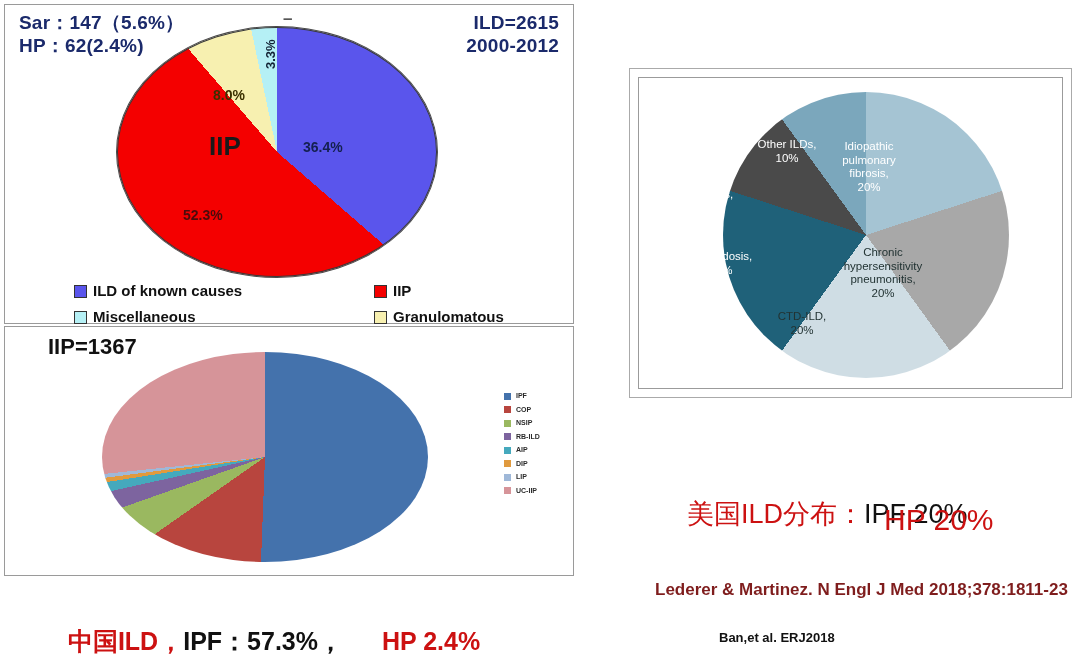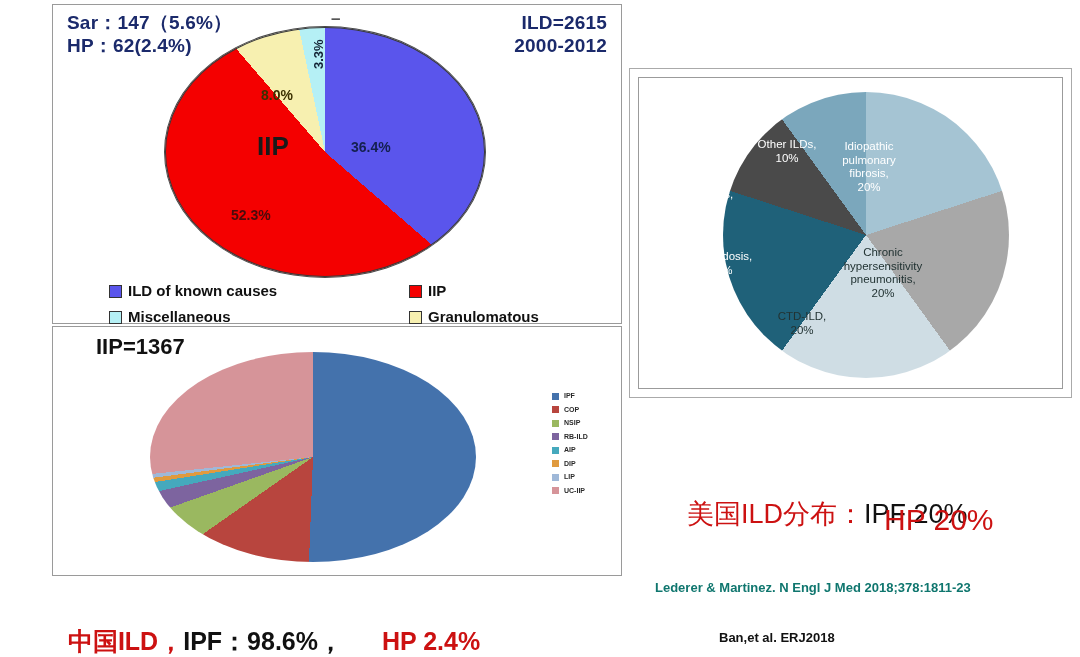--- a/index.html
+++ b/index.html
@@ -4,21 +4,21 @@
 <style>
   html,body{margin:0;padding:0;}
   body{
     width:1080px;height:657px;background:#ffffff;
     font-family:"Liberation Sans","DejaVu Sans",sans-serif;
     position:relative;overflow:hidden;
   }
   .abs{position:absolute;}
 
   
-  #left-panel{left:4px;top:4px;width:570px;height:572px;margin-left:48px;}
+  #left-panel{left:4px;top:4px;width:570px;height:572px;}
 
   #top-chart-box{
     position:absolute;left:0;top:0;width:570px;height:320px;
     background:#fff;border:1px solid #9a9a9a;box-sizing:border-box;
   }
   #bottom-chart-box{
     position:absolute;left:0;top:322px;width:570px;height:250px;
     background:#fff;border:1px solid #9a9a9a;box-sizing:border-box;
   }
 
@@ -47,21 +47,21 @@
     border:1px solid #4a4a4a;pointer-events:none;
   }
   .pie-lbl{position:absolute;font-weight:bold;}
   #lbl-364{left:186px;top:112px;font-size:14px;color:#14204f;}
   #lbl-523{left:66px;top:180px;font-size:14px;color:#4a0b0b;}
   #lbl-80{left:96px;top:60px;font-size:14px;color:#3a3000;}
   #lbl-33{left:146px;top:42px;font-size:13px;color:#123;transform:rotate(-90deg);transform-origin:left top;}
   #lbl-iip{left:92px;top:104px;font-size:26px;color:#1a1a1a;font-weight:bold;}
 
   
-  #top-legend{position:absolute;left:56px;top:277px;width:470px;
+  #top-legend{position:absolute;left:69px;top:277px;width:470px;
     display:grid;grid-template-columns:300px 1fr;row-gap:8px;}
   .lg-item{display:flex;align-items:center;gap:6px;
     font-size:15px;font-weight:bold;color:#111;line-height:18px;}
   .sw{width:11px;height:11px;border:1px solid #333;display:inline-block;flex:0 0 auto;}
 
   
   #iip-title{position:absolute;left:44px;top:330px;font-size:22px;font-weight:bold;color:#111;}
   #bot-pie-wrap{position:absolute;left:98px;top:348px;width:326px;height:210px;}
   #bot-pie{
     width:326px;height:210px;border-radius:50%;position:relative;
@@ -116,21 +116,21 @@
   #rl-chp{left:186px;top:168px;width:116px;}
   #rl-ctd{left:118px;top:232px;width:90px;}
   #rl-sar{left:32px;top:172px;width:100px;}
   #rl-pne{left:30px;top:96px;width:80px;}
   #rl-oth{left:108px;top:60px;width:80px;}
 
   #cn-line{position:absolute;left:672px;top:465px;font-size:27px;white-space:pre;}
   #cn-red{color:#cc1111;font-weight:normal;}
   #cn-ipf{color:#111;}
   #hp20{position:absolute;left:884px;top:503px;color:#cc1111;font-size:30px;}
-  #ref1{position:absolute;left:655px;top:580px;font-size:13px;font-weight:bold;color:#0f766e;}
+  #ref1{position:absolute;left:655px;top:580px;font-size:17px;font-weight:bold;color:#7f1d1d;}
   #ref2{position:absolute;left:719px;top:630px;font-size:13px;font-weight:bold;color:#111;}
 </style>
 </head>
 <body>
 
 <div id="left-panel" class="abs">
 
   <div id="top-chart-box">
 
     <div class="abs navy-note" id="sar-note">Sar：147（5.6%）
@@ -209,21 +209,21 @@
       <span>LIP</span>
     </div>
     <div class="bl-item">
       <span class="bsw" style="background:#d69499"></span>
       <span>UC-IIP</span>
     </div>
   </div>
 </div>
 
 <div id="left-caption">
-  <span class="red">中国ILD，</span><span class="blk">IPF：98.6%，</span>&nbsp;<span class="bigred">HP 2.4%</span>
+  <span class="red">中国ILD，</span><span class="blk">IPF：57.3%，</span>&nbsp;<span class="bigred">HP 2.4%</span>
 </div>
 
 <div id="right-frame-outer">
   <div id="right-frame-inner">
     <div id="right-pie"></div>
     <div class="rp-lbl" id="rl-ipf" style="white-space:pre-line;">Idiopathic
 pulmonary
 fibrosis,
 20%</div>
     <div class="rp-lbl rp-dark" id="rl-chp" style="white-space:pre-line;">Chronic

